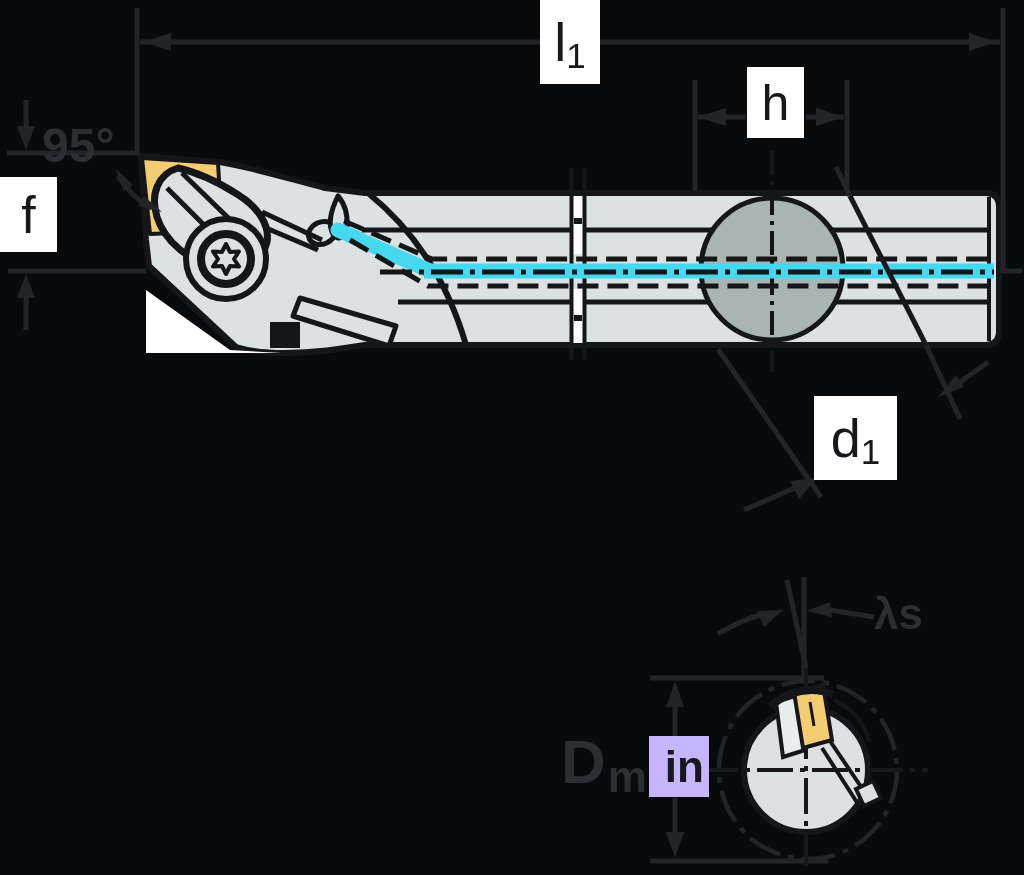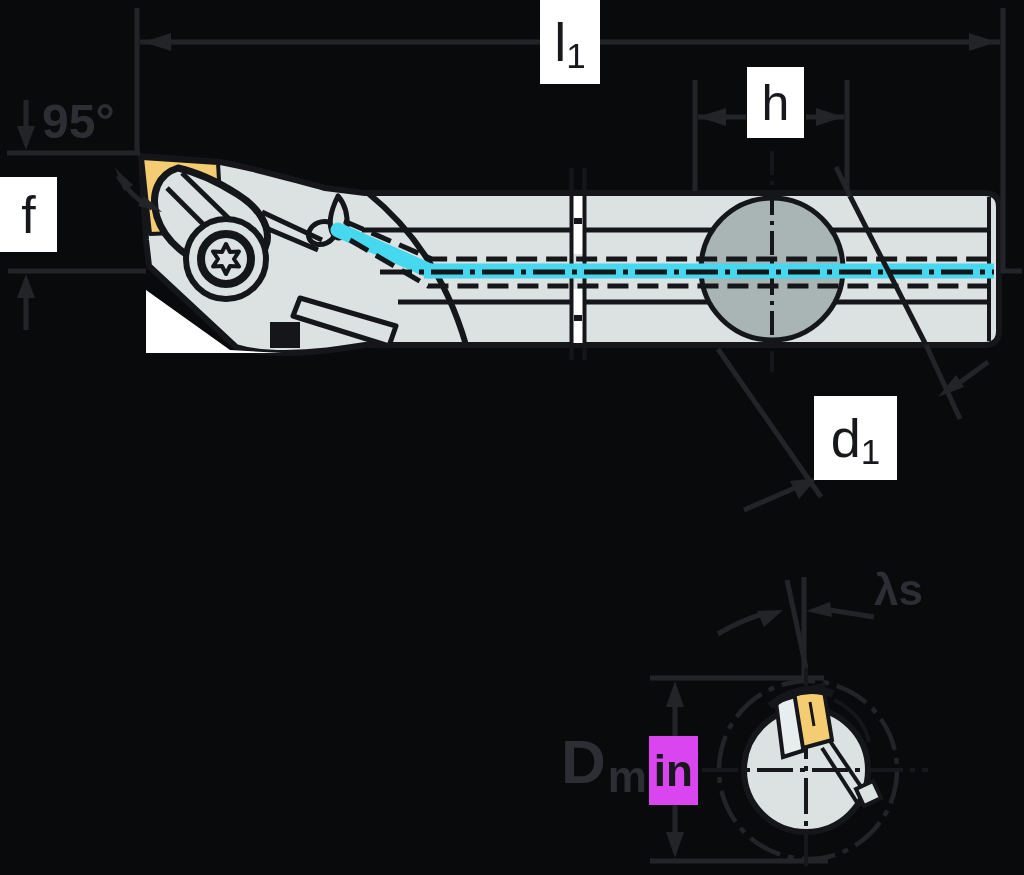--- a/index.html
+++ b/index.html
@@ -3,26 +3,26 @@
 <meta charset="utf-8">
 <style>
   html,body{margin:0;padding:0;background:#090a0c;}
   .stage{position:relative;width:1024px;height:875px;background:#090a0c;overflow:hidden;
          font-family:"Liberation Sans",sans-serif;}
   .stage svg{position:absolute;left:0;top:0;}
   .lbl{position:absolute;background:#ffffff;color:#17181c;display:flex;
        align-items:center;justify-content:center;line-height:1;}
   .lbl .base{font-size:54px;}
   .lbl .sub{font-size:35px;position:relative;top:13px;}
-  .graytxt{position:absolute;background:transparent;color:#2c2e33;font-weight:700;line-height:1;}
+  .graytxt{position:absolute;background:transparent;color:#2c2e33;font-weight:700;line-height:1;margin-top:24px;}
   .dminrow{position:absolute;display:flex;align-items:flex-start;line-height:1;}
   .dminrow .bigD{font-size:62px;font-weight:700;color:#2c2e33;}
   .dminrow .subm{font-size:44px;font-weight:700;color:#2c2e33;margin-top:24px;margin-left:2px;}
-  .dminrow .boxin{margin-top:5px;margin-left:2px;width:49px;height:69px;background:#d946ef;
-       color:#17181c;font-size:44px;font-weight:600;display:flex;align-items:center;justify-content:center;}
+  .dminrow .boxin{margin-top:5px;margin-left:2px;width:49px;height:61px;background:#c4b5fd;
+       color:#17181c;font-size:44px;font-weight:600;display:flex;align-items:center;justify-content:center;padding-left:11px;}
 </style>
 </head>
 <body>
 
 <div class="stage">
 
 <svg width="1024" height="875" viewBox="0 0 1024 875">
 
   <g>
 

